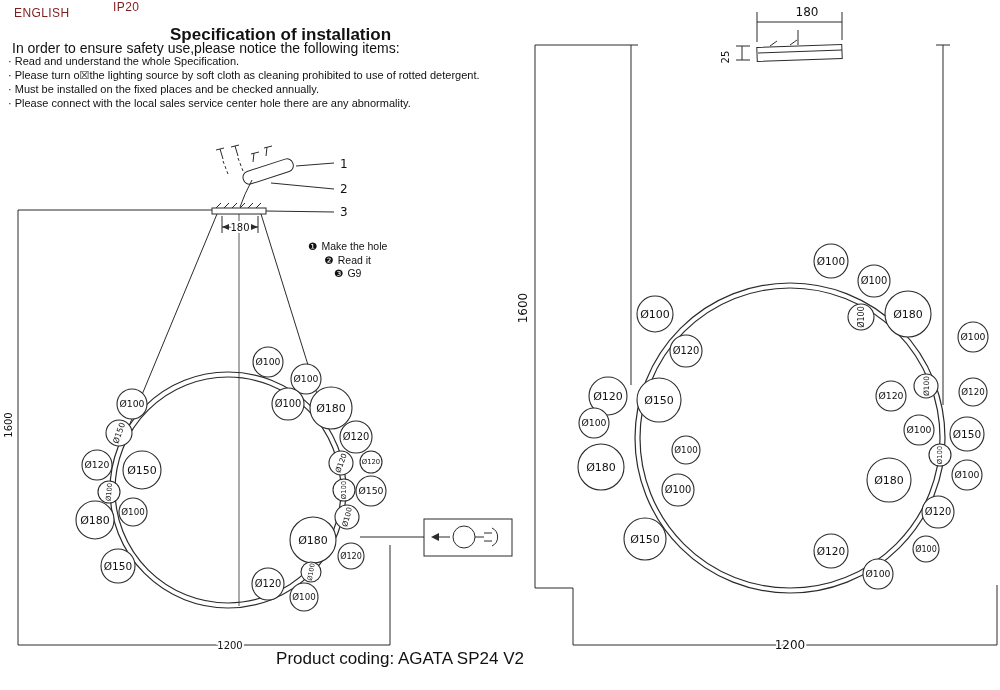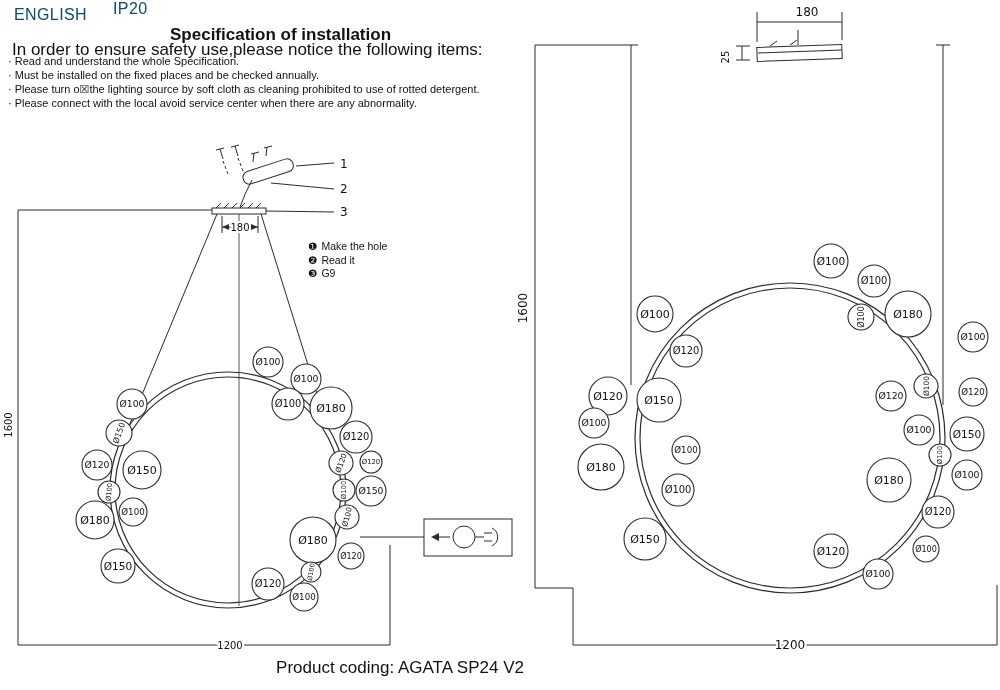--- a/index.html
+++ b/index.html
@@ -11,26 +11,26 @@
   .lines .thin{stroke-width:0.8;}
   .dash{stroke-dasharray:3 2.5;}
   .solid{fill:#2b2b2b;stroke:none;}
   .whitefill{fill:#fff;}
   .ringline{fill:none;stroke:#2b2b2b;stroke-width:1.2;}
   .bubble{fill:#fff;stroke:#2b2b2b;stroke-width:1.1;}
   .blabel{text-anchor:middle;fill:#111;font-family:"DejaVu Sans",sans-serif;}
   .dimlabel{font-size:10px;text-anchor:middle;fill:#111;paint-order:stroke;stroke:#fff;stroke-width:4px;
             font-family:"DejaVu Sans",sans-serif;}
   .partnum{font-size:12px;fill:#111;font-family:"DejaVu Sans",sans-serif;}
-  .hdr{font-size:16px;letter-spacing:0.4px;color:#0c4a6e;}
+  .hdr{font-size:12px;letter-spacing:0.4px;color:#7f1d1d;}
   .spec-title{font-size:17px;font-weight:bold;}
-  .spec-intro{font-size:17px;}
+  .spec-intro{font-size:14px;}
   .spec-item{font-size:11px;line-height:14px;white-space:nowrap;}
   .steps{font-size:10.5px;}
-  .step{line-height:13.5px;white-space:nowrap;}
+  .step{line-height:13.5px;white-space:nowrap;text-align:center;}
   .step .marker{margin-right:4px;}
   .footer{font-size:17px;color:#111;}
 </style>
 </head>
 <body>
 
 <div id="stage">
 
   <svg width="1000" height="690" viewBox="0 0 1000 690">
 
@@ -254,31 +254,31 @@
     <text x="790" y="649" class="dimlabel" style="font-size:12px">1200</text>
   </svg>
 
   <div class="abs hdr" style="left:14px;top:6px;">ENGLISH</div>
   <div class="abs hdr" style="left:113px;top:0;">IP20</div>
 
   <div class="abs spec-title" style="left:170px;top:25px;">Specification of installation</div>
   <div class="abs spec-intro" style="left:12px;top:40px;">In order to ensure safety use,please notice the following items:</div>
   <div class="abs" style="left:8px;top:54px;">
     <div class="spec-item">· Read and understand the whole Specification.</div>
+    <div class="spec-item">· Please turn o☒the lighting source by soft cloth as cleaning prohibited to use of rotted detergent.</div>
     <div class="spec-item">· Must be installed on the fixed places and be checked annually.</div>
-    <div class="spec-item">· Please turn o☒the lighting source by soft cloth as cleaning prohibited to use of rotted detergent.</div>
-    <div class="spec-item">· Please connect with the local avoid service center when there are any abnormality.</div>
+    <div class="spec-item">· Please connect with the local sales service center hole there are any abnormality.</div>
   </div>
 
   <div class="abs steps" style="left:308px;top:240px;">
     <div class="step">
       <span class="marker">❶</span><span>Make the hole</span>
     </div>
     <div class="step">
       <span class="marker">❷</span><span>Read it</span>
     </div>
     <div class="step">
       <span class="marker">❸</span><span>G9</span>
     </div>
   </div>
 
-  <div class="abs footer" style="left:0;top:649px;width:800px;text-align:center;margin-top:9px;">Product coding: AGATA SP24 V2</div>
+  <div class="abs footer" style="left:0;top:649px;width:800px;text-align:center;">Product coding: AGATA SP24 V2</div>
 </div>
 
 </body></html>

